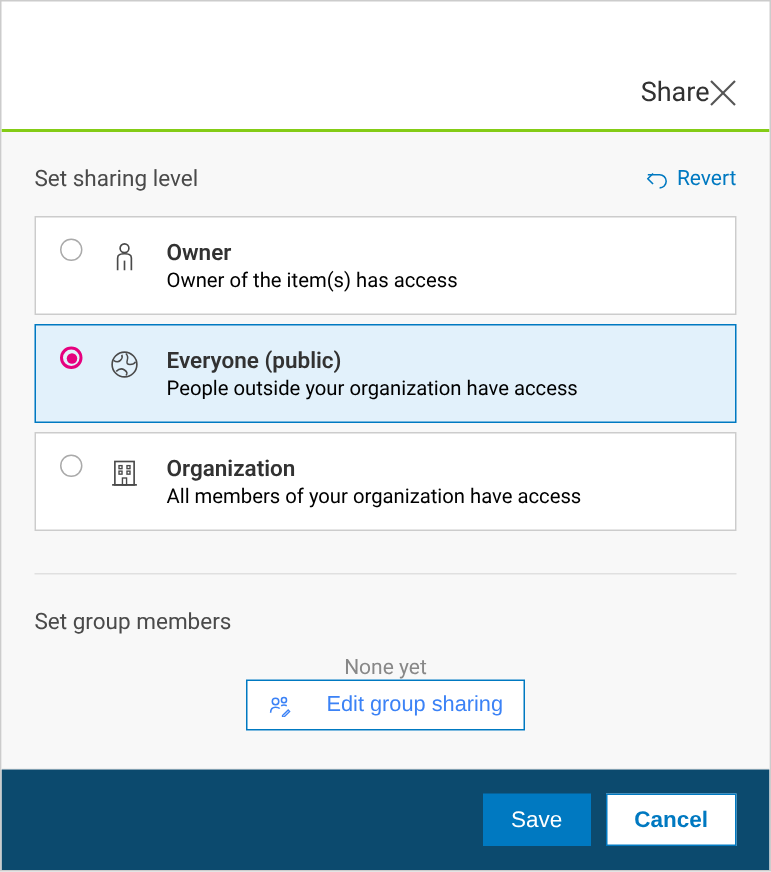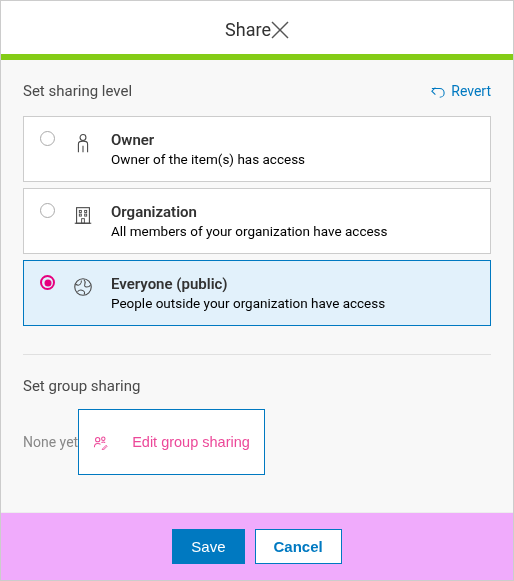--- a/index.html
+++ b/index.html
@@ -9,39 +9,40 @@
     width: 514px;
     height: 581px;
     border: 1px solid #ccc;
     display: flex;
     flex-direction: column;
     color: #323232;
   }
   .header {
     display: flex;
     align-items: center;
-    justify-content: center;
+    justify-content: flex-end;
     padding: 18px 22px 14px 22px;
+    margin-top: 32px;
   }
   .header-title {
     font-size: 18px;
     font-weight: 400;
     color: #323232;
   }
   .close-btn {
     width: 18px;
     height: 18px;
     cursor: pointer;
     color: #555;
   }
   .body {
     background: #f8f8f8;
     flex: 1;
     padding: 22px 22px 18px 22px;
-    border-top: 6px solid #84cc16;
+    border-top: 2px solid #84cc16;
     border-bottom: 1px solid #eee;
   }
   .section-row {
     display: flex;
     align-items: center;
     justify-content: space-between;
     margin-bottom: 16px;
   }
   .section-title {
     font-size: 15px;
@@ -113,44 +114,46 @@
     color: #000000;
   }
   .divider {
     border: none;
     border-top: 1px solid #e0e0e0;
     margin: 28px 0 22px 0;
   }
   .group-row {
     display: flex;
     align-items: center;
+    justify-content: space-between;
     margin-top: 14px;
+    flex-direction: column;
   }
   .none-yet {
     font-size: 14px;
     color: #888;
   }
   .edit-group-btn {
     display: flex;
     align-items: center;
     gap: 24px;
     border: 1px solid #0079c1;
     background: #fff;
-    color: #ec4899;
+    color: #3b82f6;
     font-size: 14.5px;
-    padding: 24px 14px;
+    padding: 8px 14px;
     cursor: pointer;
   }
   .edit-group-btn svg { width: 15px; height: 15px; }
   .footer {
     display: flex;
-    justify-content: center;
+    justify-content: flex-end;
     gap: 10px;
     padding: 16px 22px;
-    background: #f0abfc;
+    background: #0c4a6e;
   }
   .btn {
     font-size: 15px;
     padding: 8px 18px;
     cursor: pointer;
     border: 1px solid transparent;
   }
   .btn-primary {
     background: #0079c1;
     color: #fff;
@@ -192,20 +195,36 @@
     <div class="opt-icon">
       <svg viewBox="0 0 24 24" width="22" height="22">
         <circle cx="12" cy="6" r="3.2" fill="none" stroke="currentColor" stroke-width="1.2"></circle>
         <path d="M7 22 V13 Q7 10 12 10 Q17 10 17 13 V22" fill="none" stroke="currentColor" stroke-width="1.2"></path>
         <line x1="12" y1="15" x2="12" y2="22" stroke="currentColor" stroke-width="1.2"></line>
       </svg>
     </div>
     <div class="opt-text">
       <div class="opt-title">Owner</div>
       <div class="opt-desc">Owner of the item(s) has access</div>
+    </div>
+  </div>
+
+  <div class="option selected">
+    <div class="radio"></div>
+    <div class="opt-icon">
+      <svg viewBox="0 0 24 24" width="22" height="22">
+        <circle cx="12" cy="12" r="9" fill="none" stroke="currentColor" stroke-width="1.2"></circle>
+        <path d="M4 9 Q7 11 9 9 Q11 7 10 5" fill="none" stroke="currentColor" stroke-width="1.1"></path>
+        <path d="M13 4 Q15 6 14 9 Q13 12 16 12 Q19 12 20 10" fill="none" stroke="currentColor" stroke-width="1.1"></path>
+        <path d="M6 17 Q9 14 12 16 Q15 18 13 20" fill="none" stroke="currentColor" stroke-width="1.1"></path>
+      </svg>
+    </div>
+    <div class="opt-text">
+      <div class="opt-title">Everyone (public)</div>
+      <div class="opt-desc">People outside your organization have access</div>
     </div>
   </div>
 
   <div class="option">
     <div class="radio"></div>
     <div class="opt-icon">
       <svg viewBox="0 0 24 24" width="22" height="22">
         <rect x="5" y="4" width="14" height="17" fill="none" stroke="currentColor" stroke-width="1.2"></rect>
         <line x1="3" y1="21" x2="21" y2="21" stroke="currentColor" stroke-width="1.2"></line>
         <rect x="8" y="7" width="2.2" height="2.2" fill="none" stroke="currentColor" stroke-width="1"></rect>
@@ -214,39 +233,23 @@
         <rect x="13.8" y="11" width="2.2" height="2.2" fill="none" stroke="currentColor" stroke-width="1"></rect>
         <rect x="10.5" y="16" width="3" height="5" fill="none" stroke="currentColor" stroke-width="1"></rect>
       </svg>
     </div>
     <div class="opt-text">
       <div class="opt-title">Organization</div>
       <div class="opt-desc">All members of your organization have access</div>
     </div>
   </div>
 
-  <div class="option selected">
-    <div class="radio"></div>
-    <div class="opt-icon">
-      <svg viewBox="0 0 24 24" width="22" height="22">
-        <circle cx="12" cy="12" r="9" fill="none" stroke="currentColor" stroke-width="1.2"></circle>
-        <path d="M4 9 Q7 11 9 9 Q11 7 10 5" fill="none" stroke="currentColor" stroke-width="1.1"></path>
-        <path d="M13 4 Q15 6 14 9 Q13 12 16 12 Q19 12 20 10" fill="none" stroke="currentColor" stroke-width="1.1"></path>
-        <path d="M6 17 Q9 14 12 16 Q15 18 13 20" fill="none" stroke="currentColor" stroke-width="1.1"></path>
-      </svg>
-    </div>
-    <div class="opt-text">
-      <div class="opt-title">Everyone (public)</div>
-      <div class="opt-desc">People outside your organization have access</div>
-    </div>
-  </div>
-
   <hr class="divider">
 
-  <div class="section-title">Set group sharing</div>
+  <div class="section-title">Set group members</div>
 
   <div class="group-row">
     <div class="none-yet">None yet</div>
     <button class="edit-group-btn">
       <svg viewBox="0 0 16 16">
         <circle cx="5" cy="5" r="2.3" fill="none" stroke="currentColor" stroke-width="1.1"></circle>
         <path d="M1.5 13 Q1.5 9 5 9 Q7 9 8 10" fill="none" stroke="currentColor" stroke-width="1.1"></path>
         <circle cx="11" cy="4" r="1.8" fill="none" stroke="currentColor" stroke-width="1.1"></circle>
         <path d="M9 8 Q11 7 13 8" fill="none" stroke="currentColor" stroke-width="1.1"></path>
         <path d="M10 15 L14 11 L15 12 L11 16 L10 16 Z" fill="none" stroke="currentColor" stroke-width="1"></path>

